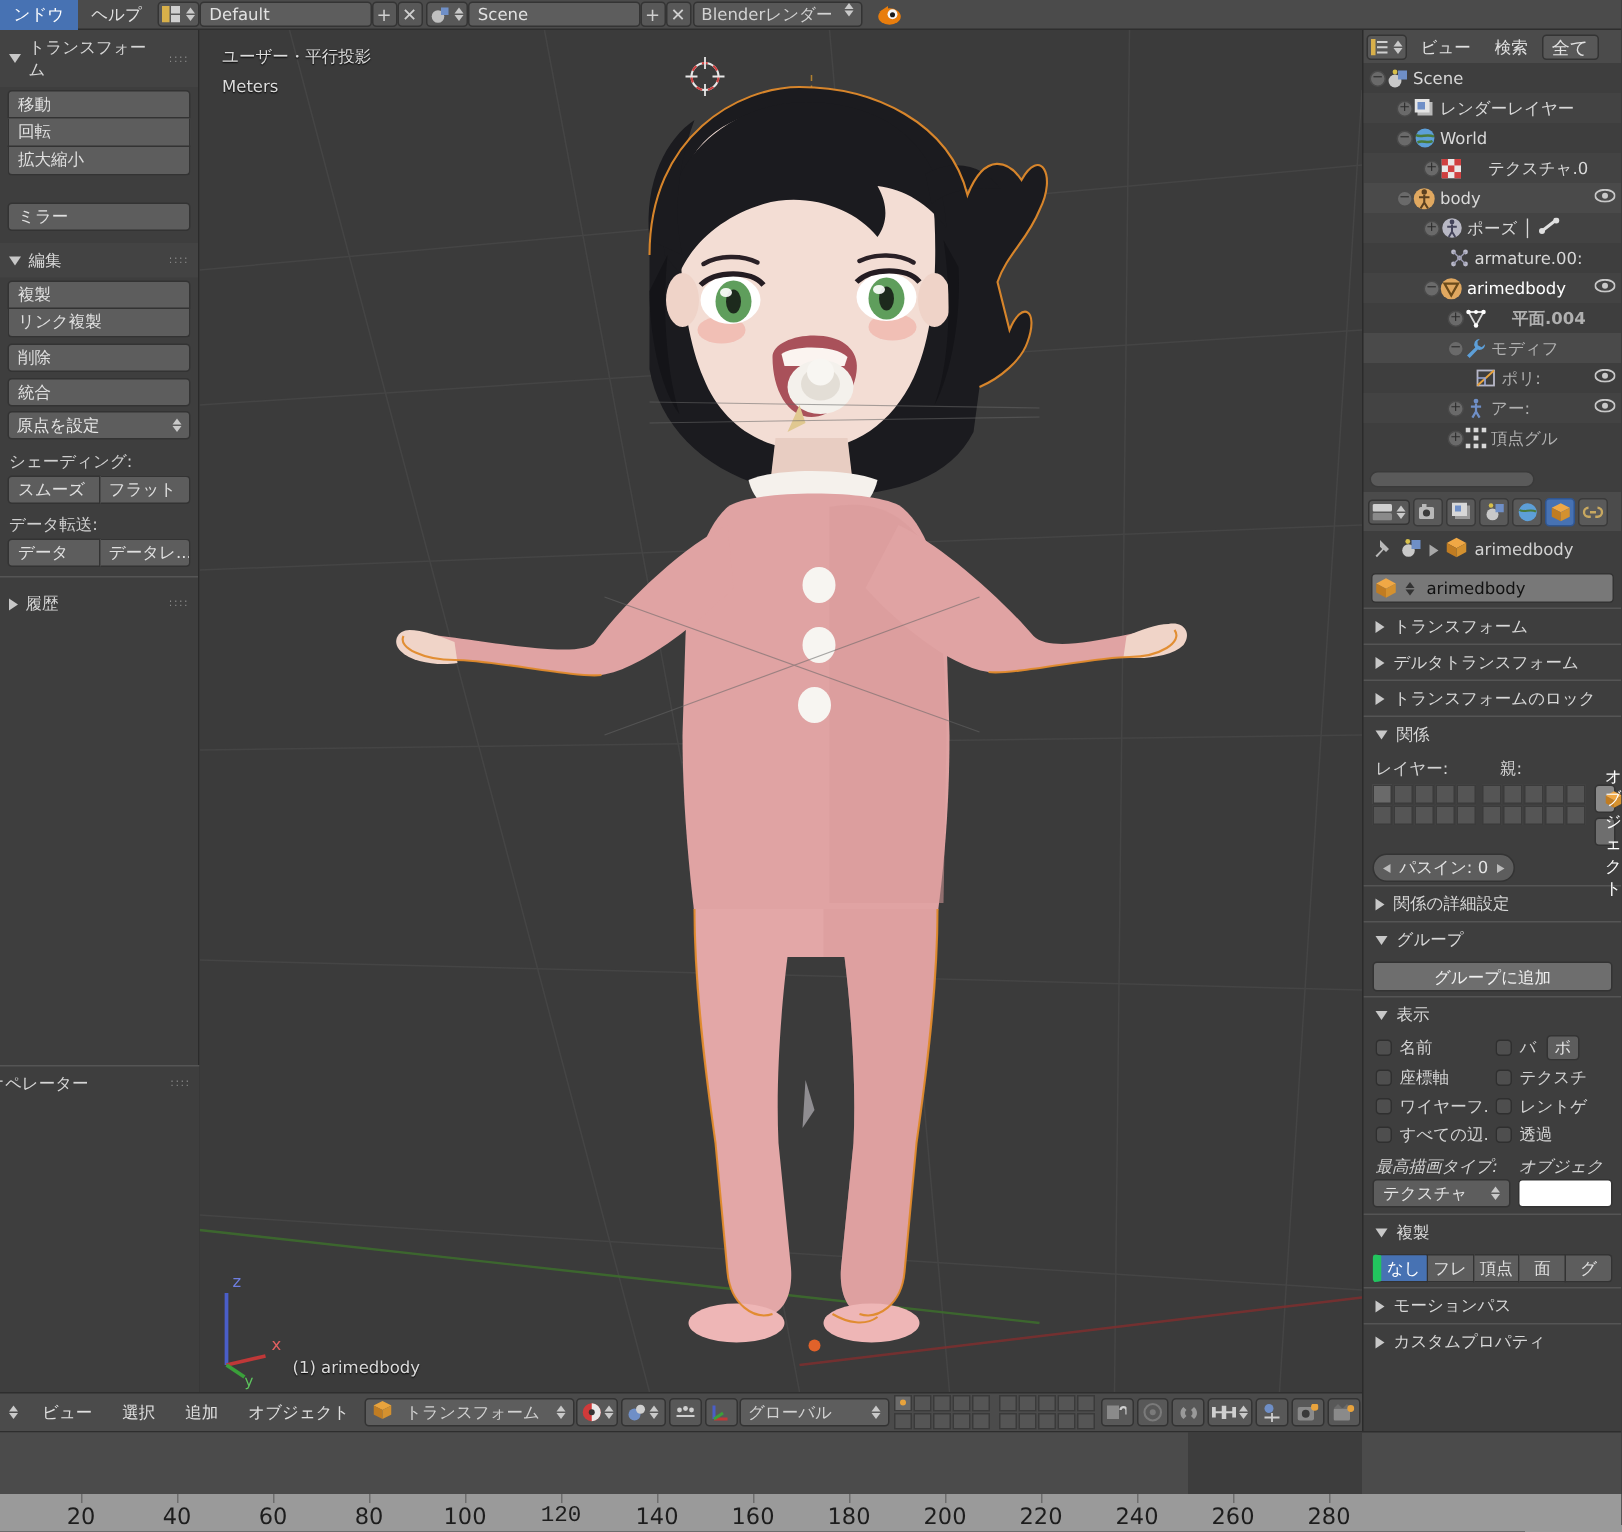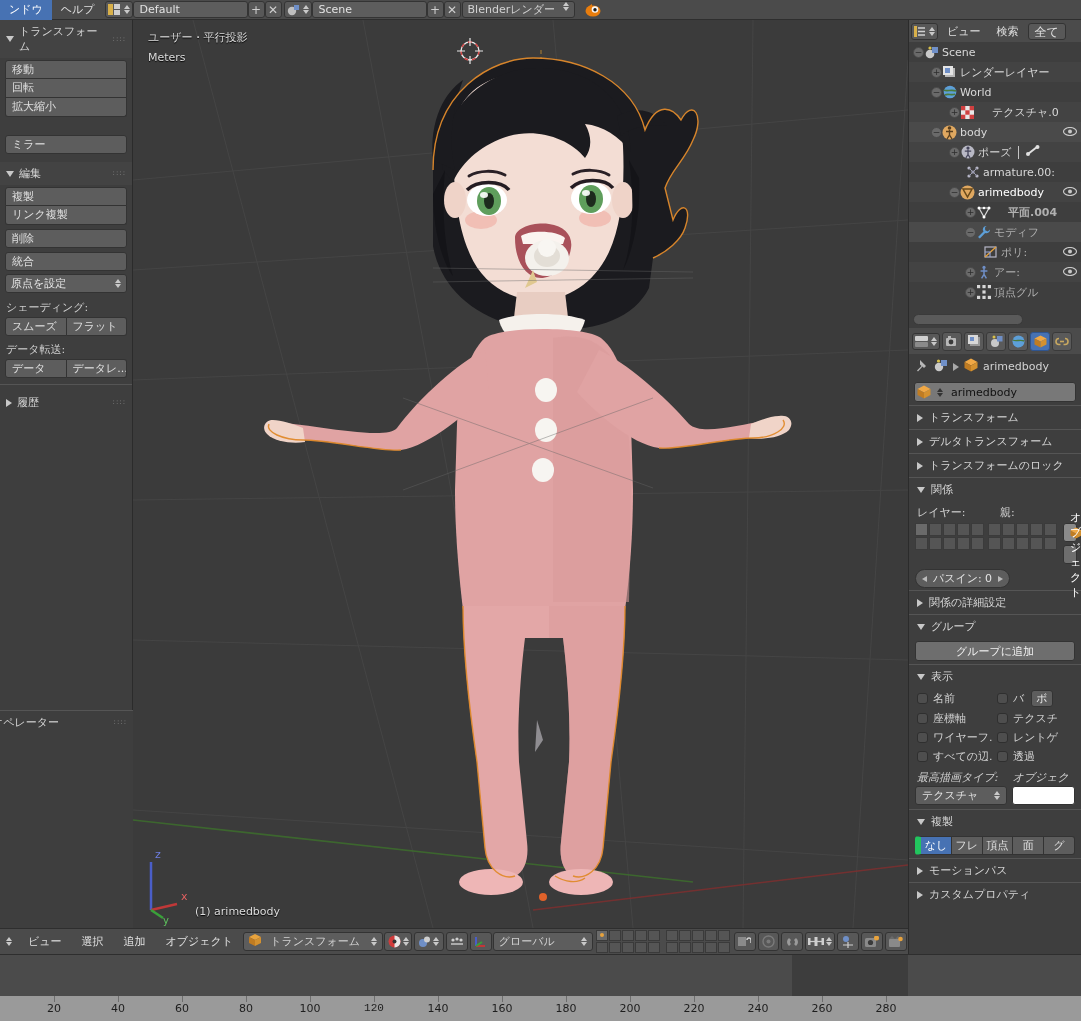--- a/index.html
+++ b/index.html
@@ -105,21 +105,21 @@
   }
   
   .timeline{
     position:absolute;left:0;top:954px;width:1081px;height:67px;background:#4b4b4b;
     border-top:1px solid #2e2e2e;
   }
   .tl-track{position:absolute;left:0;top:0;width:908px;height:41px;background:#3d3d3d;}
   .tl-range{position:absolute;left:0;top:0;height:41px;background:#4b4b4b;}
   .tl-ruler{position:absolute;left:0;top:41px;width:1081px;height:26px;background:#9a9a9a;}
   .tl-tick{position:absolute;top:0;width:1px;height:6px;background:#6d6d6d;}
-  .tl-num{position:absolute;top:6px;color:#1d1d1d;font-size:11px;transform:translateX(-50%);}
+  .tl-num{position:absolute;top:6px;color:#1d1d1d;font-size:15px;transform:translateX(-50%);}
   
   .outliner{
     position:absolute;left:908px;top:20px;width:173px;height:308px;
     background:#3e3e3e;border-left:1px solid #2b2b2b; overflow:hidden;
   }
   .ol-header{height:22px;background:#4b4b4b;display:flex;align-items:center;padding:0 2px;gap:2px;}
   .ol-menu{padding:0 7px;font-size:11px;color:#e0e0e0;}
   .ol-allbtn{background:#585858;border:1px solid #333;border-radius:3px;height:17px;line-height:16px;
     padding:0 6px;font-size:12px;color:#e2e2e2;white-space:nowrap;}
   .ol-rows{position:relative;}

